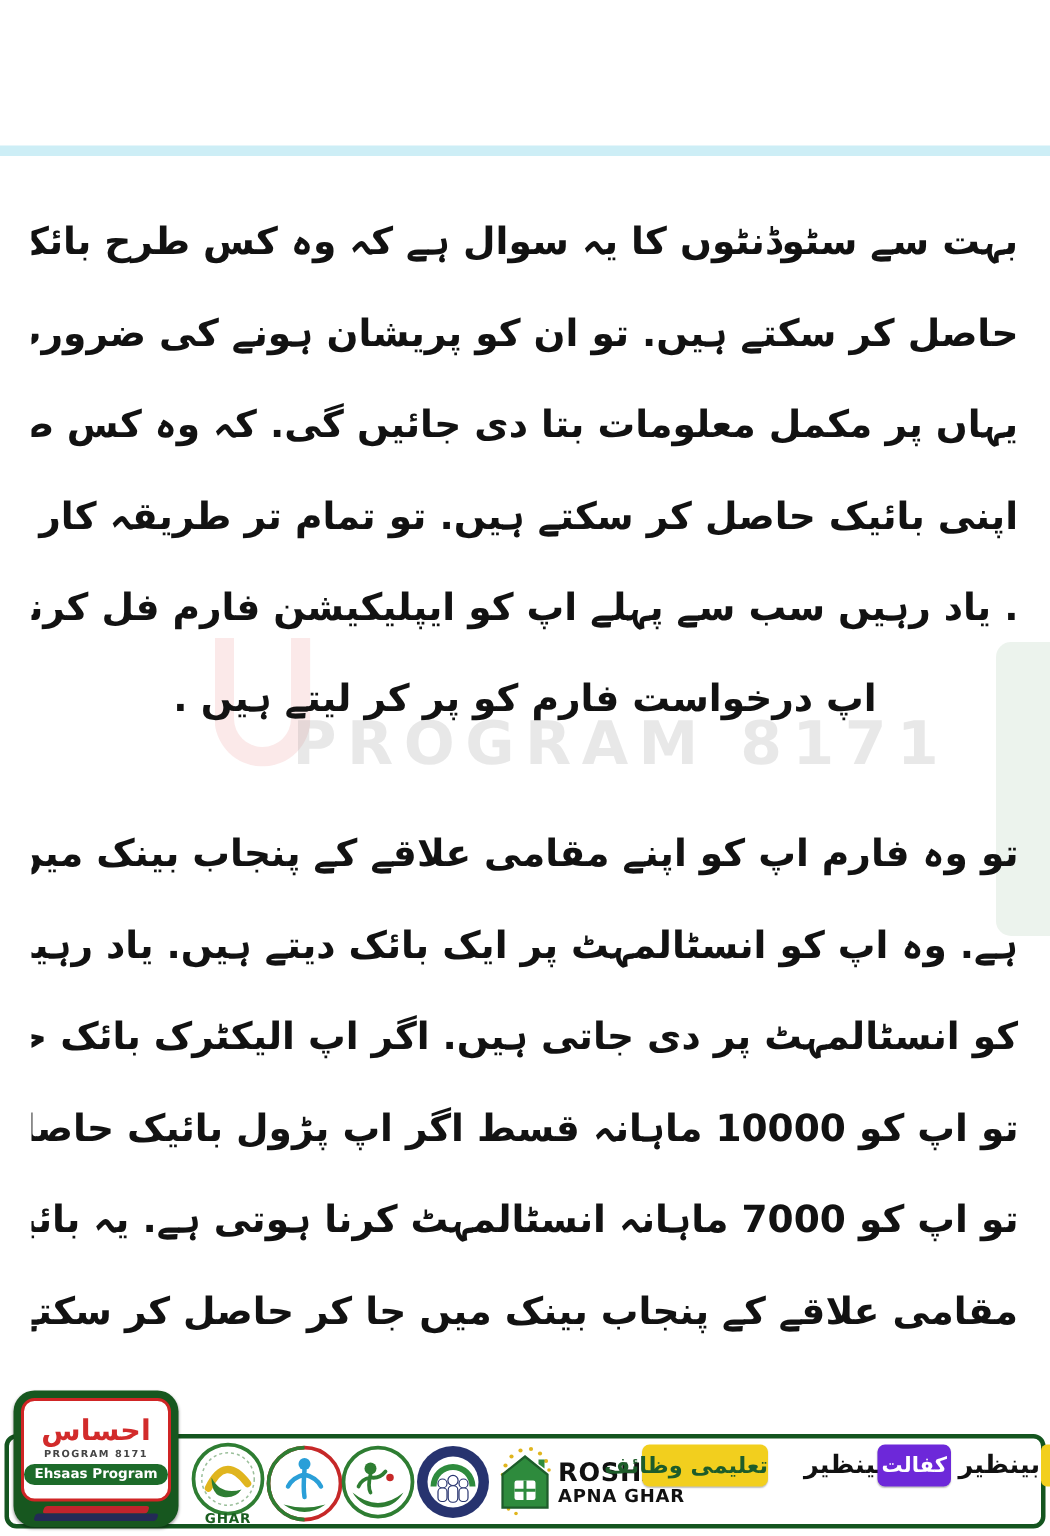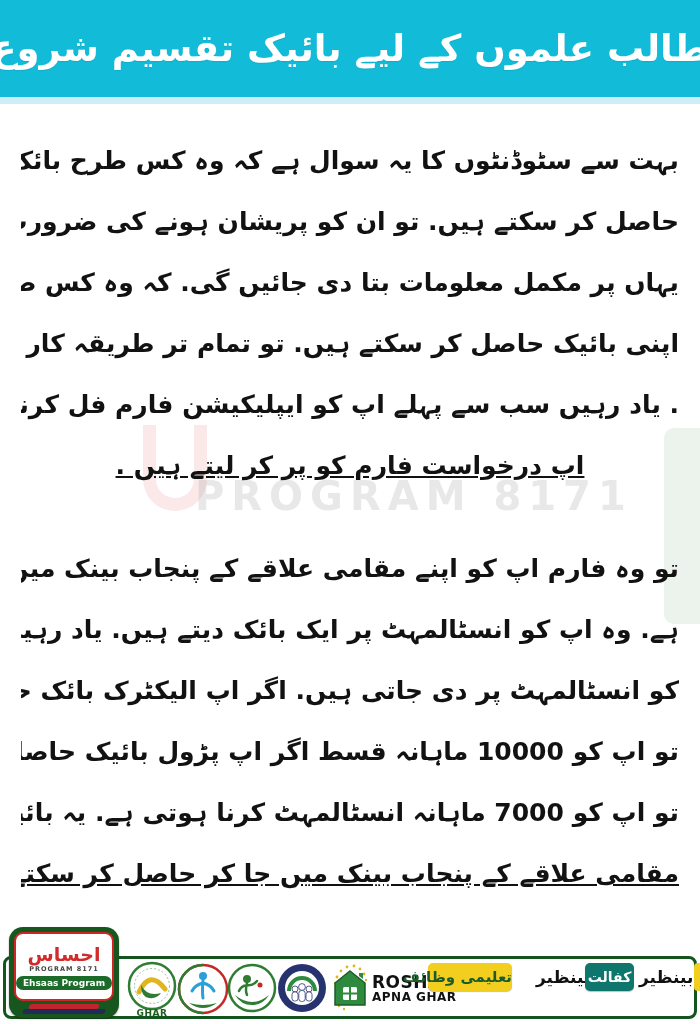--- a/index.html
+++ b/index.html
@@ -42,21 +42,21 @@
   .para {
     position:absolute; left:21px; right:21px; direction:rtl;
     color:#121212; font-weight:bold; font-size:25px;
   }
   .para1 { top:130px; }
   .para2 { top:538px; }
   .line {
     height:61px; line-height:61px; white-space:nowrap; overflow:hidden;
     text-align:justify; text-align-last:justify;
   }
-  .line.center { text-align-last:center;text-decoration:underline; }
+  .line.center { text-align-last:center; }
 
   
   .footer-box {
     position:absolute; left:3px; right:3px; top:956px; height:63px;
     background:#ffffff; border:3px solid #14551f; border-radius:8px;
   }
   .ehsaas {
     position:absolute; left:9px; top:927px; width:110px; height:91px;
     background:#17571f; border-radius:14px; box-shadow:0 1px 2px rgba(0,0,0,0.35);
   }
@@ -82,37 +82,34 @@
   .roshan { position:absolute; left:331px; top:959px; height:57px; display:flex; align-items:center; }
   .roshan-text { margin-left:3px; color:#111; }
   .roshan-l1 { font-size:17px; font-weight:bold; letter-spacing:0.5px; line-height:18px; }
   .roshan-l2 { font-size:12px; font-weight:bold; letter-spacing:0.5px; line-height:12px; }
 
   .badge {
     position:absolute; top:963px; height:28px; line-height:28px; direction:rtl;
     text-align:center; font-weight:bold; border-radius:5px; white-space:nowrap;
   }
   .badge.yellow { left:428px; width:84px; background:#f2cf1e; color:#1d5c2a; font-size:15px; box-shadow:0 1px 1px rgba(0,0,0,0.25); }
-  .badge.green  { left:585px; width:49px;  background:#0f766e; color:#ffffff; font-size:14px; box-shadow:0 1px 1px rgba(0,0,0,0.25); }
+  .badge.green  { left:585px; width:49px;  background:#6d28d9; color:#ffffff; font-size:14px; box-shadow:0 1px 1px rgba(0,0,0,0.25); }
   .benazir {
     position:absolute; top:963px; height:28px; line-height:28px; direction:rtl;
     color:#111; font-weight:bold; font-size:17px; white-space:nowrap;
   }
   .benazir.b1 { left:536px; }
   .benazir.b2 { left:639px; }
   .sliver { position:absolute; left:694px; top:963px; width:10px; height:28px; background:#f2cf1e; border-radius:4px 0 0 4px; }
 </style>
 </head>
 <body>
 
 <div class="page">
 
-  <header class="topbar">
-    <h1>طالب علموں کے لیے بائیک تقسیم شروع</h1>
-  </header>
   <div class="substrip"></div>
 
   <div class="watermark">
     <div class="wm-swoosh"></div>
     <div class="wm-text">PROGRAM 8171</div>
   </div>
   <div class="green-edge"></div>
 
   <main>
     <section class="para para1">

